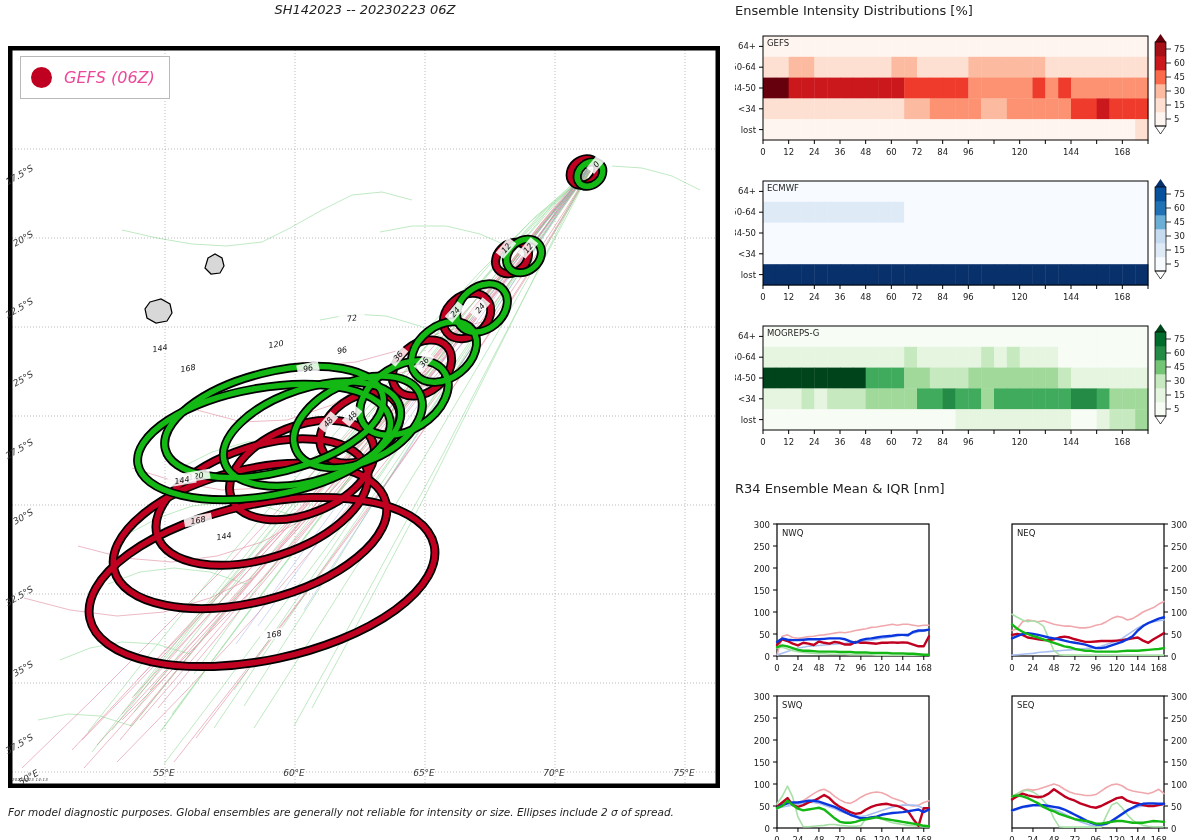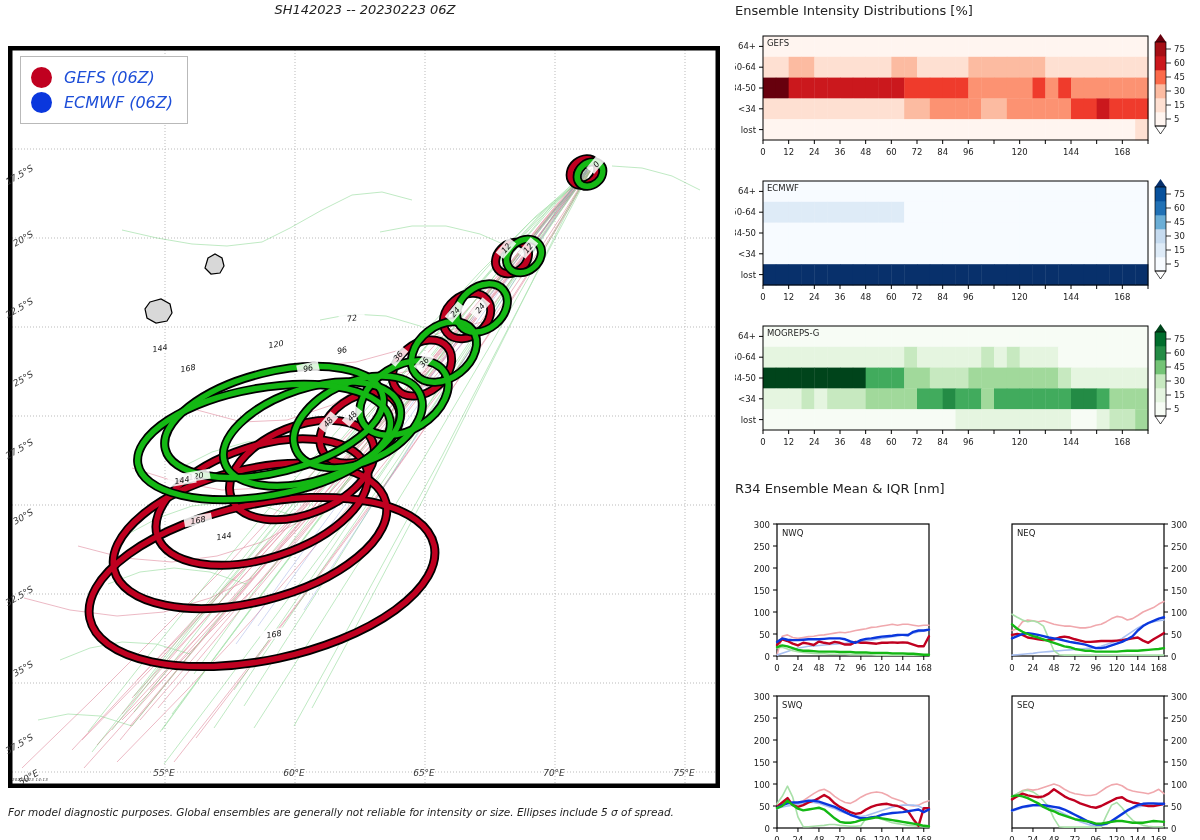--- a/index.html
+++ b/index.html
@@ -8,21 +8,21 @@
   svg{display:block;}
   text{font-family:"DejaVu Sans","Liberation Sans",sans-serif;}
 
   
   #map-panel{left:0;top:0;width:730px;height:800px;font-style:italic;}
   #map-title{left:0;top:2px;width:730px;text-align:center;font-size:13px;color:#222;}
   #map-frame{left:8px;top:46px;width:712px;height:742px;border:4px solid #000;box-sizing:border-box;background:#fff;overflow:hidden;}
   #map-legend{left:20px;top:56px;background:#fff;border:1px solid #b9b9b9;padding:8px 14px 8px 10px;z-index:40;}
   .legend-row{display:flex;align-items:center;height:25px;}
   .legend-dot{width:21px;height:21px;border-radius:50%;margin-right:12px;flex:none;}
-  .legend-label{font-size:16px;color:#1d4ed8;white-space:nowrap;}
+  .legend-label{font-size:16px;color:#ec4899;white-space:nowrap;}
   #map-footnote{left:8px;top:806px;font-size:10.5px;color:#222;}
   #map-stamp{left:12px;top:777px;font-size:4px;color:#333;letter-spacing:.2px;z-index:30;}
 
   
   .panel-title{font-size:13px;color:#222;text-align:left;}
   #ens-title{left:735px;top:3px;width:420px;}
   #r34-title{left:735px;top:481px;width:420px;}
   .hm-model-tag{font-size:8.5px;fill:#222;}
   .tick-lbl{font-size:8.5px;fill:#222;}
   .cb-lbl{font-size:8.5px;fill:#222;}
@@ -291,27 +291,23 @@
     </svg>
   </div>
 
   <div class="abs" id="map-stamp">20230223 14:13</div>
 
   <div class="abs" id="map-legend">
     <div class="legend-row">
       <span class="legend-dot" style="background:#c00020"></span>
       <span class="legend-label">GEFS (06Z)</span>
     </div>
-    <div class="legend-row">
-      <span class="legend-dot" style="background:#0a37dd"></span>
-      <span class="legend-label">ECMWF (06Z)</span>
-    </div>
   </div>
 
-  <div class="abs" id="map-footnote">For model diagnostic purposes. Global ensembles are generally not reliable for intensity or size. Ellipses include 5 σ of spread.</div>
+  <div class="abs" id="map-footnote">For model diagnostic purposes. Global ensembles are generally not reliable for intensity or size. Ellipses include 2 σ of spread.</div>
 </div>
 
 <div class="abs panel-title" id="ens-title">Ensemble Intensity Distributions [%]</div>
 
 <div class="abs" id="heatmaps" style="left:735px;top:20px;width:465px;height:455px;">
   <svg id="hm-svg" width="465" height="455">
       <g>
         <rect x="28" y="16" width="13.233333333333334" height="21.2" fill="#fff5f0"></rect>
         <rect x="40.833333333333336" y="16" width="13.233333333333334" height="21.2" fill="#fff5f0"></rect>
         <rect x="53.66666666666667" y="16" width="13.233333333333334" height="21.2" fill="#fff5f0"></rect>

